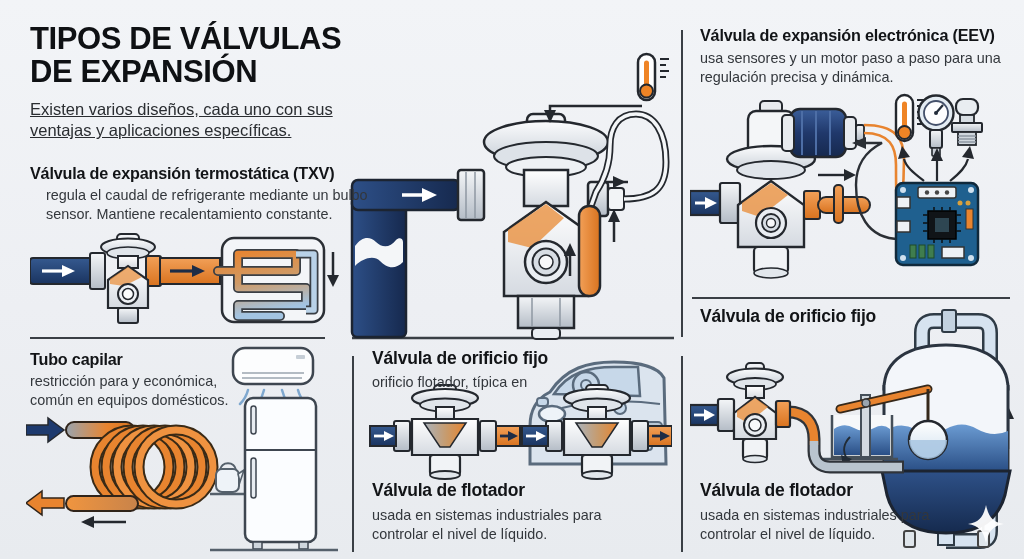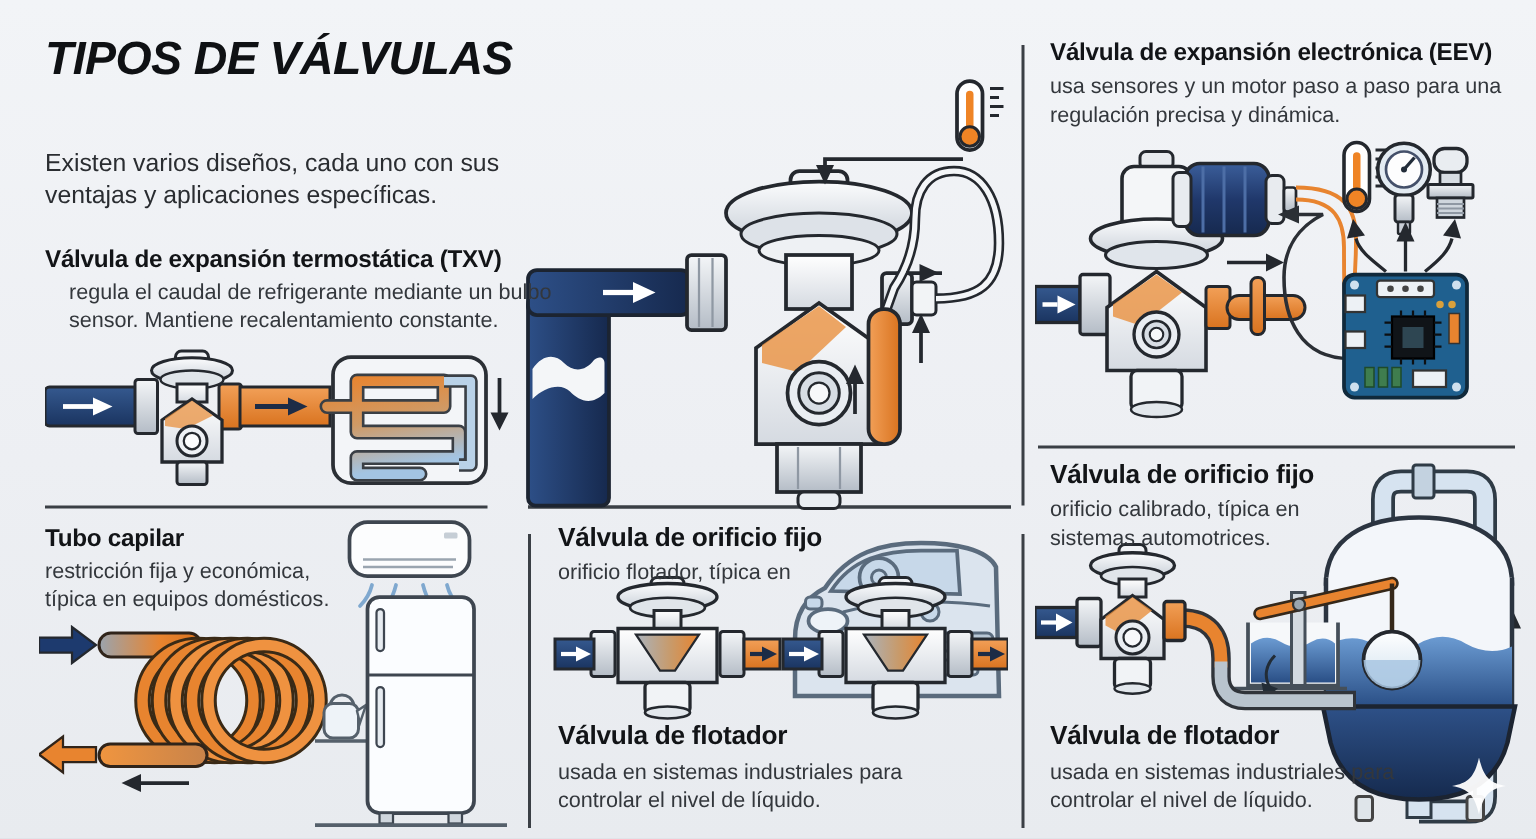--- a/index.html
+++ b/index.html
@@ -2,55 +2,55 @@
 <html><head>
 <meta charset="utf-8">
 <style>
   html,body{margin:0;padding:0;background:#dfe2e7;}
   #stage{
     position:relative;width:1024px;height:559px;overflow:hidden;
     background:linear-gradient(180deg,#f2f4f7 0%,#edeff3 55%,#e8ebef 100%);
     font-family:"Liberation Sans", sans-serif;color:#16181b;
   }
   .abs{position:absolute;}
-  .title{font-size:31px;font-weight:800;line-height:1.07;letter-spacing:-0.4px;color:#0f1114;font-style:italic;}
+  .title{font-size:31px;font-weight:800;line-height:1.07;letter-spacing:-0.4px;color:#0f1114;}
   .subtitle{font-size:16.5px;line-height:1.3;color:#2a2d31;}
   .h{font-size:16.2px;font-weight:800;color:#121417;white-space:nowrap;letter-spacing:-0.2px;}
   .b{font-size:14.4px;line-height:1.32;color:#33373c;}
   .divider{background:#3a3f45;}
   svg{display:block;}
   .txt{z-index:5;}
 </style>
 </head>
 <body>
 
 <div id="stage">
 
   <div class="abs txt title" style="left:30px;top:22px;width:330px;">
     <div>TIPOS DE VÁLVULAS</div>
+    <div>DE EXPANSIÓN</div>
   </div>
-  <div class="abs txt subtitle" style="left:30px;top:99px;width:312px;">Existen varios diseños, cada uno con sus ventajas y aplicaciones específicas.</div>
+  <div class="abs txt subtitle" style="left:30px;top:99px;width:312px;text-decoration:underline;">Existen varios diseños, cada uno con sus ventajas y aplicaciones específicas.</div>
 
   <div class="abs txt h" style="left:30px;top:164px;text-align:center;">Válvula de expansión termostática (TXV)</div>
   <div class="abs txt b" style="left:46px;top:186px;width:332px;">regula el caudal de refrigerante mediante un bulbo sensor. Mantiene recalentamiento constante.</div>
 
   <div class="abs txt h" style="left:30px;top:350px;">Tubo capilar</div>
-  <div class="abs txt b" style="left:30px;top:372px;width:205px;">restricción fija y económica, típica en equipos domésticos.</div>
+  <div class="abs txt b" style="left:30px;top:372px;width:205px;">restricción para y económica, común en equipos domésticos.</div>
 
   <div class="abs txt h" style="left:372px;top:348px;font-size:17.5px;">Válvula de orificio fijo</div>
   <div class="abs txt b" style="left:372px;top:373px;width:200px;">orificio flotador, típica en</div>
 
   <div class="abs txt h" style="left:372px;top:480px;font-size:17.5px;">Válvula de flotador</div>
   <div class="abs txt b" style="left:372px;top:506px;width:252px;">usada en sistemas industriales para controlar el nivel de líquido.</div>
 
   <div class="abs txt b" style="left:700px;top:49px;width:302px;">usa sensores y un motor paso a paso para una regulación precisa y dinámica.</div>
   <div class="abs txt h" style="left:700px;top:26px;">Válvula de expansión electrónica (EEV)</div>
 
   <div class="abs txt h" style="left:700px;top:306px;font-size:17.5px;">Válvula de orificio fijo</div>
-  <div class="abs txt b" style="left:700px;top:331px;width:200px;">orificio calibrado, típica en sistemas automotrices.</div>
 
   <div class="abs txt h" style="left:700px;top:480px;font-size:17.5px;">Válvula de flotador</div>
   <div class="abs txt b" style="left:700px;top:506px;width:252px;">usada en sistemas industriales para controlar el nivel de líquido.</div>
 
   <div class="abs divider" style="left:30px;top:337px;width:295px;height:2px;"></div>
   <div class="abs divider" style="left:692px;top:297px;width:318px;height:2px;"></div>
   <div class="abs divider" style="left:681px;top:30px;width:2px;height:307px;"></div>
   <div class="abs divider" style="left:681px;top:356px;width:2px;height:196px;"></div>
   <div class="abs divider" style="left:352px;top:356px;width:2px;height:196px;"></div>
 

